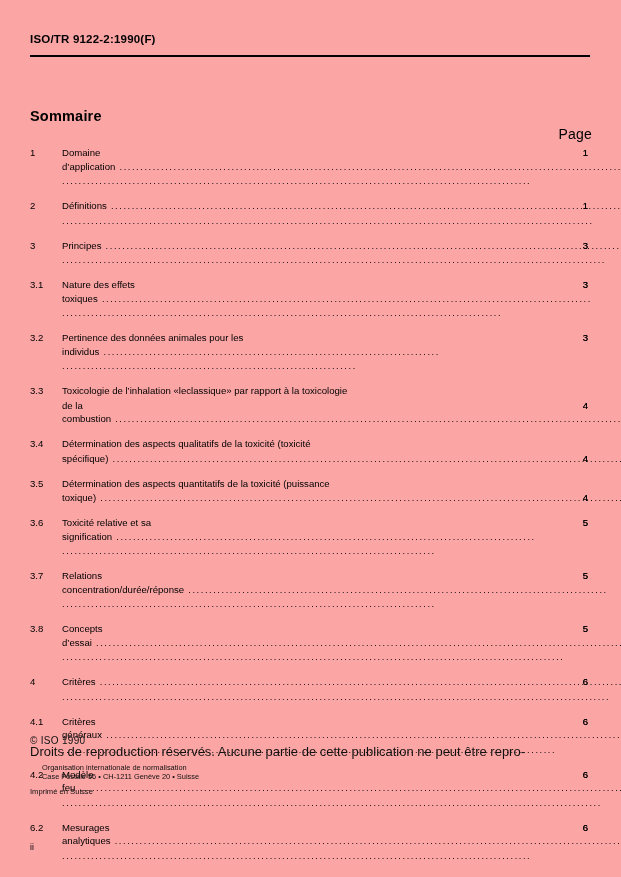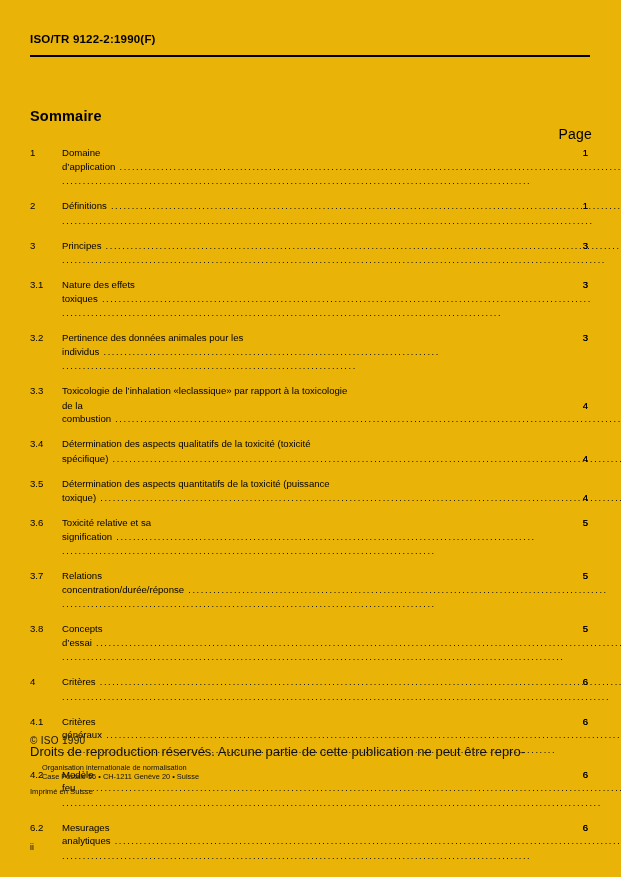--- a/index.html
+++ b/index.html
@@ -13,21 +13,21 @@
     position: relative;
     font-family: "Liberation Sans", sans-serif;
     color: #000000;
     overflow: hidden;
   }
   .page {
     position: absolute;
     left: 0; top: 0;
     width: 621px;
     height: 877px;
-    background: #eab308;
+    background: #fca5a5;
   }
   .header-ref {
     position: absolute;
     left: 30px;
     top: 33px;
     font-size: 11.5px;
     font-weight: bold;
     letter-spacing: 0.2px;
   }
   .rule {

